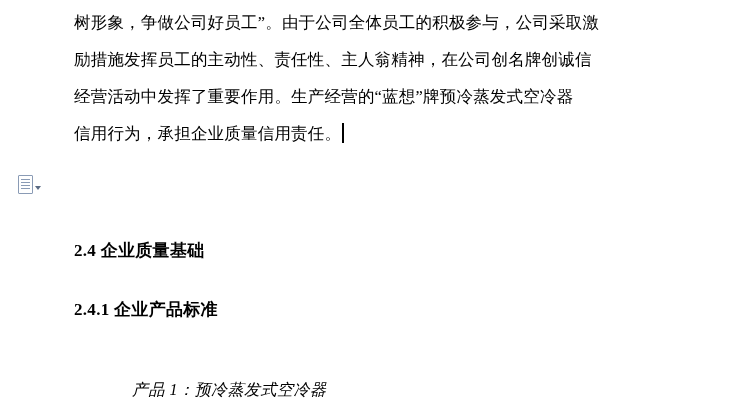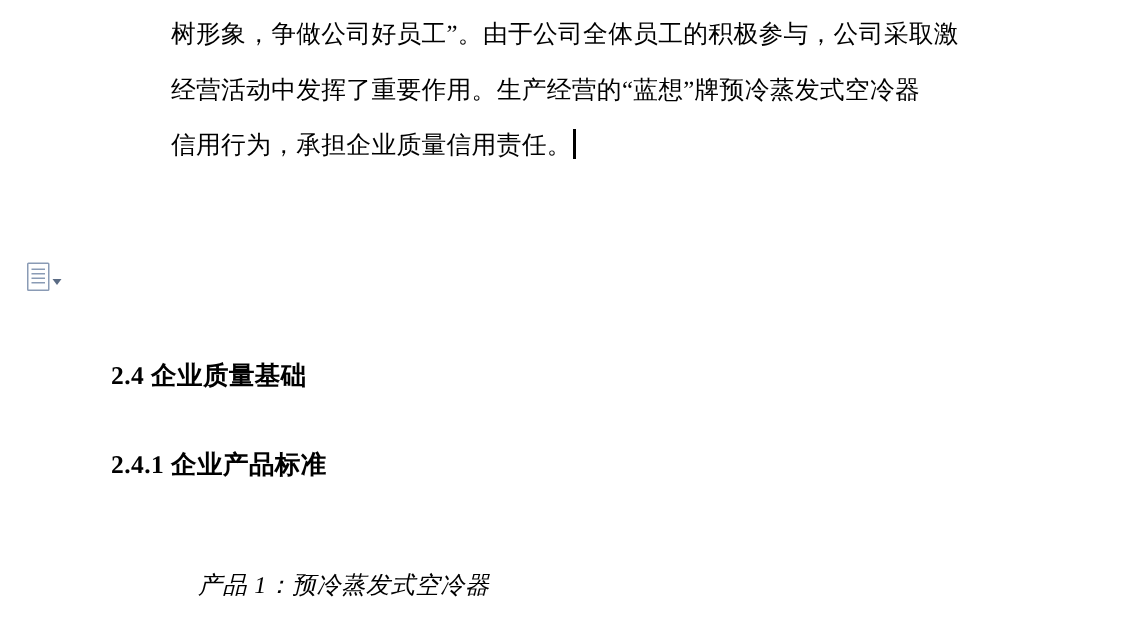--- a/index.html
+++ b/index.html
@@ -62,21 +62,20 @@
     position: absolute;
     left: 74px;
     top: 4px;
     width: 612px;
     font-size: 16.5px;
     line-height: 37px;
     text-align: justify;
     text-justify: inter-ideograph;
     letter-spacing: 0.2px;
     font-family: "Liberation Serif", "DejaVu Serif", serif;
-    margin-left: 40px;
   }
   .body-text p {
     margin: 0;
   }
   .caret-bar {
     display: inline-block;
     width: 1.5px;
     height: 20px;
     background: #000;
     vertical-align: -4px;
@@ -110,20 +109,21 @@
 
 <div class="page">
 
   <div class="gutter-icon">
     <span class="doc-glyph"></span>
     <span class="caret"></span>
   </div>
 
   <div class="body-text">
     <p>树形象，争做公司好员工”。由于公司全体员工的积极参与，公司采取激</p>
+    <p>励措施发挥员工的主动性、责任性、主人翁精神，在公司创名牌创诚信</p>
     <p>经营活动中发挥了重要作用。生产经营的“蓝想”牌预冷蒸发式空冷器</p>
     <p><span>信用行为，承担企业质量信用责任。</span><span class="caret-bar"></span></p>
   </div>
 
   <div class="heading h-2-4">2.4 企业质量基础</div>
 
   <div class="heading h-2-4-1">2.4.1 企业产品标准</div>
 
   <div class="product-line">产品 1：预冷蒸发式空冷器</div>
 

